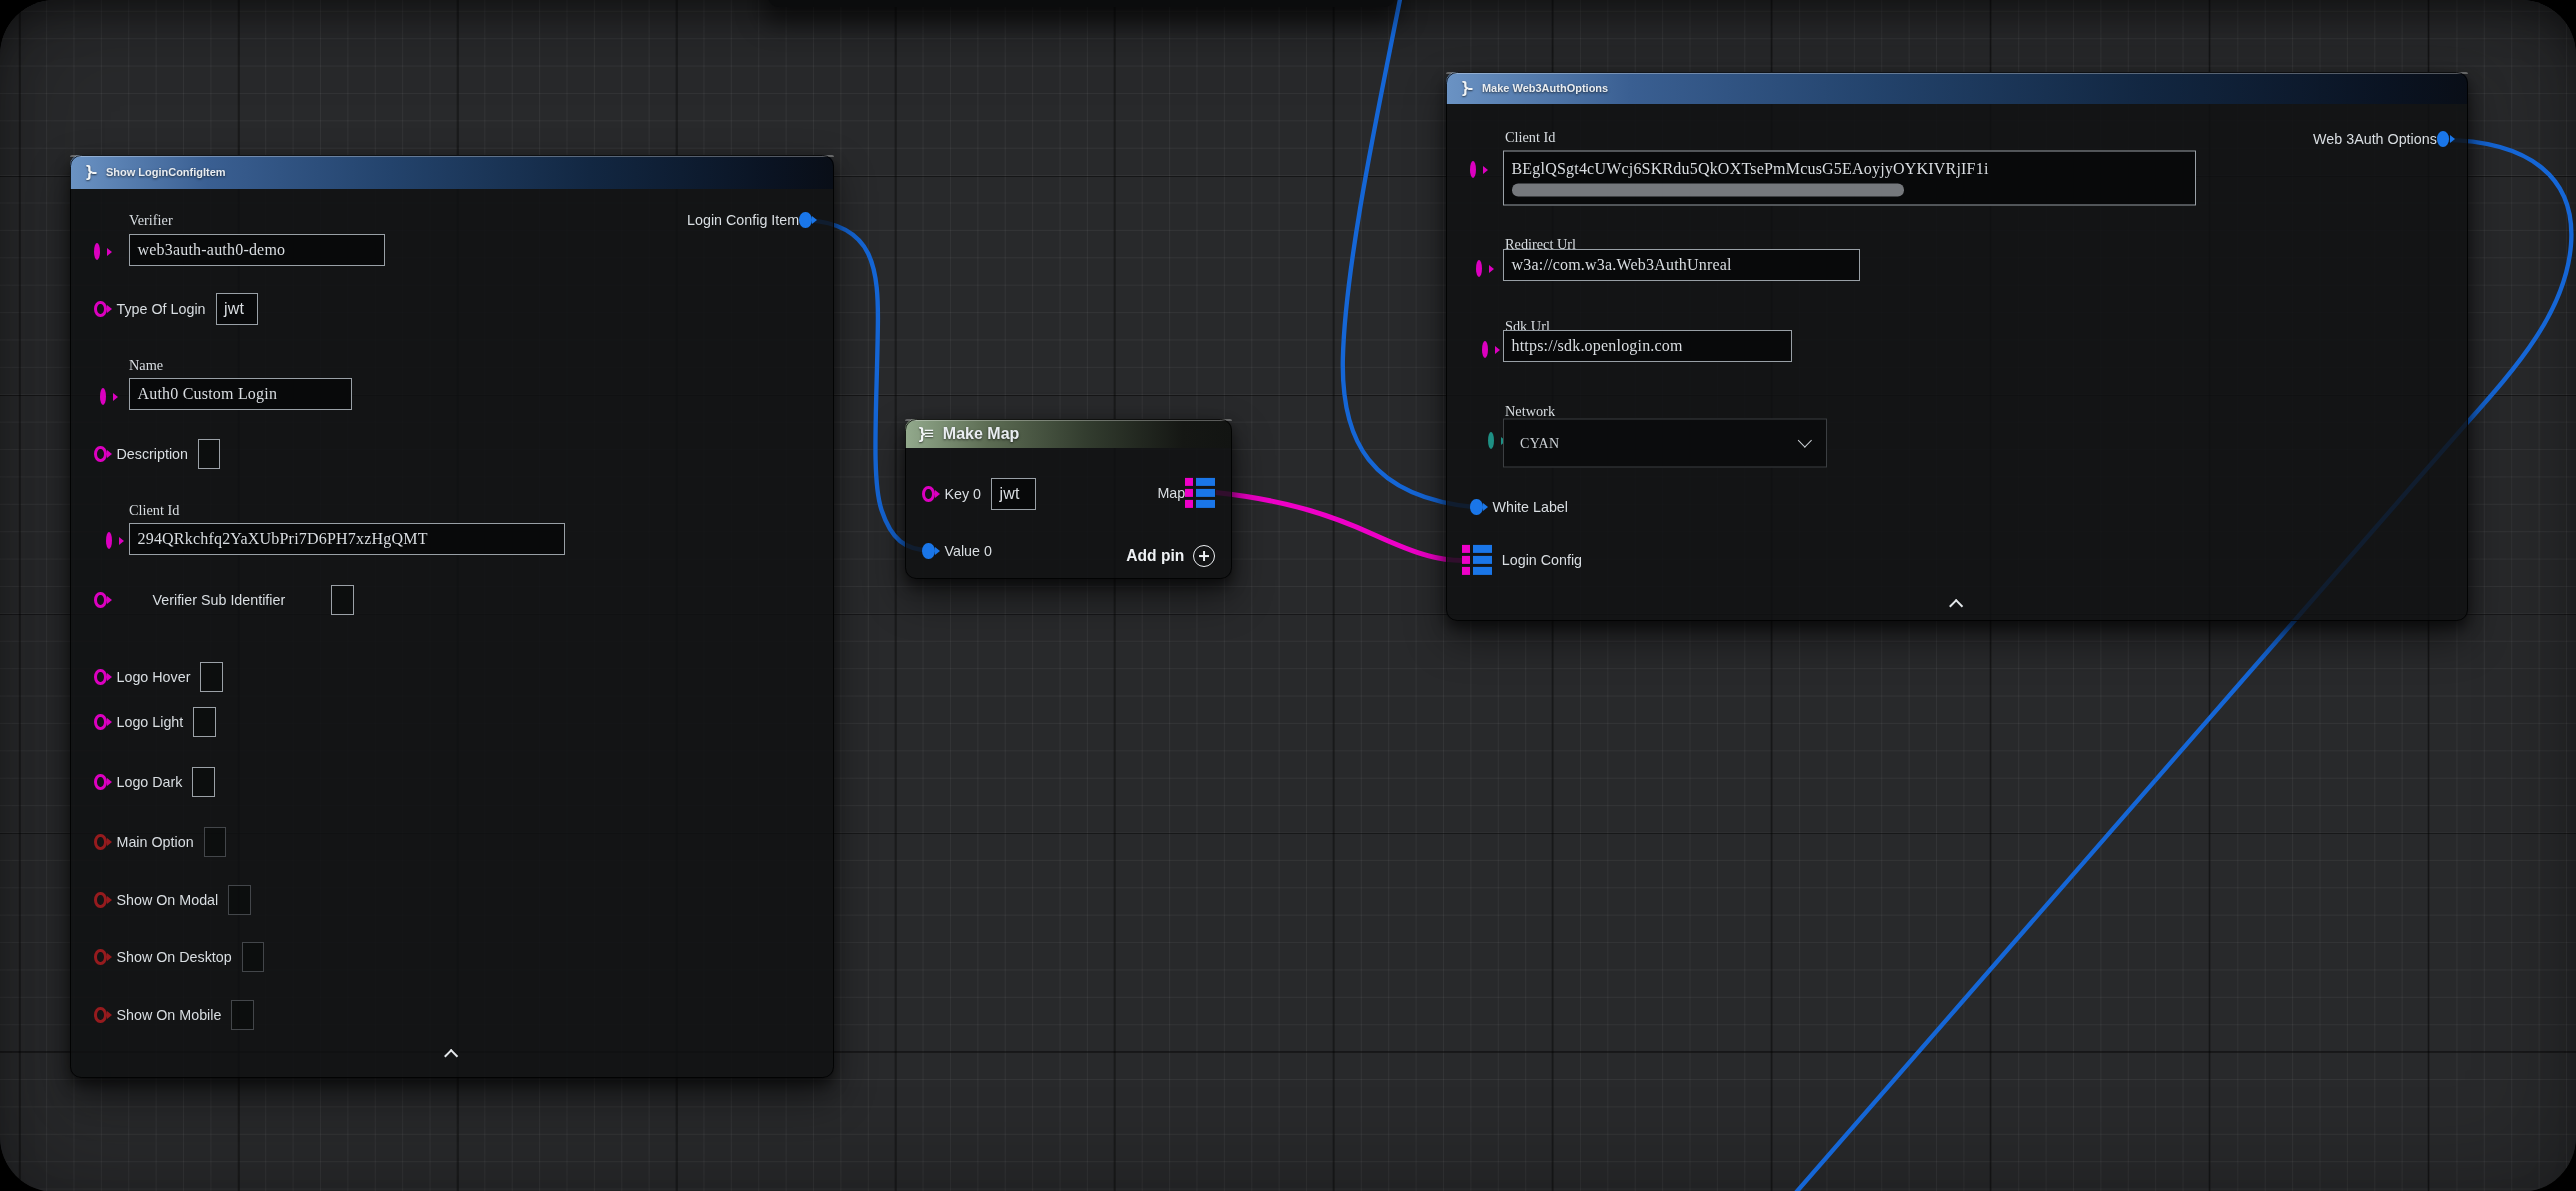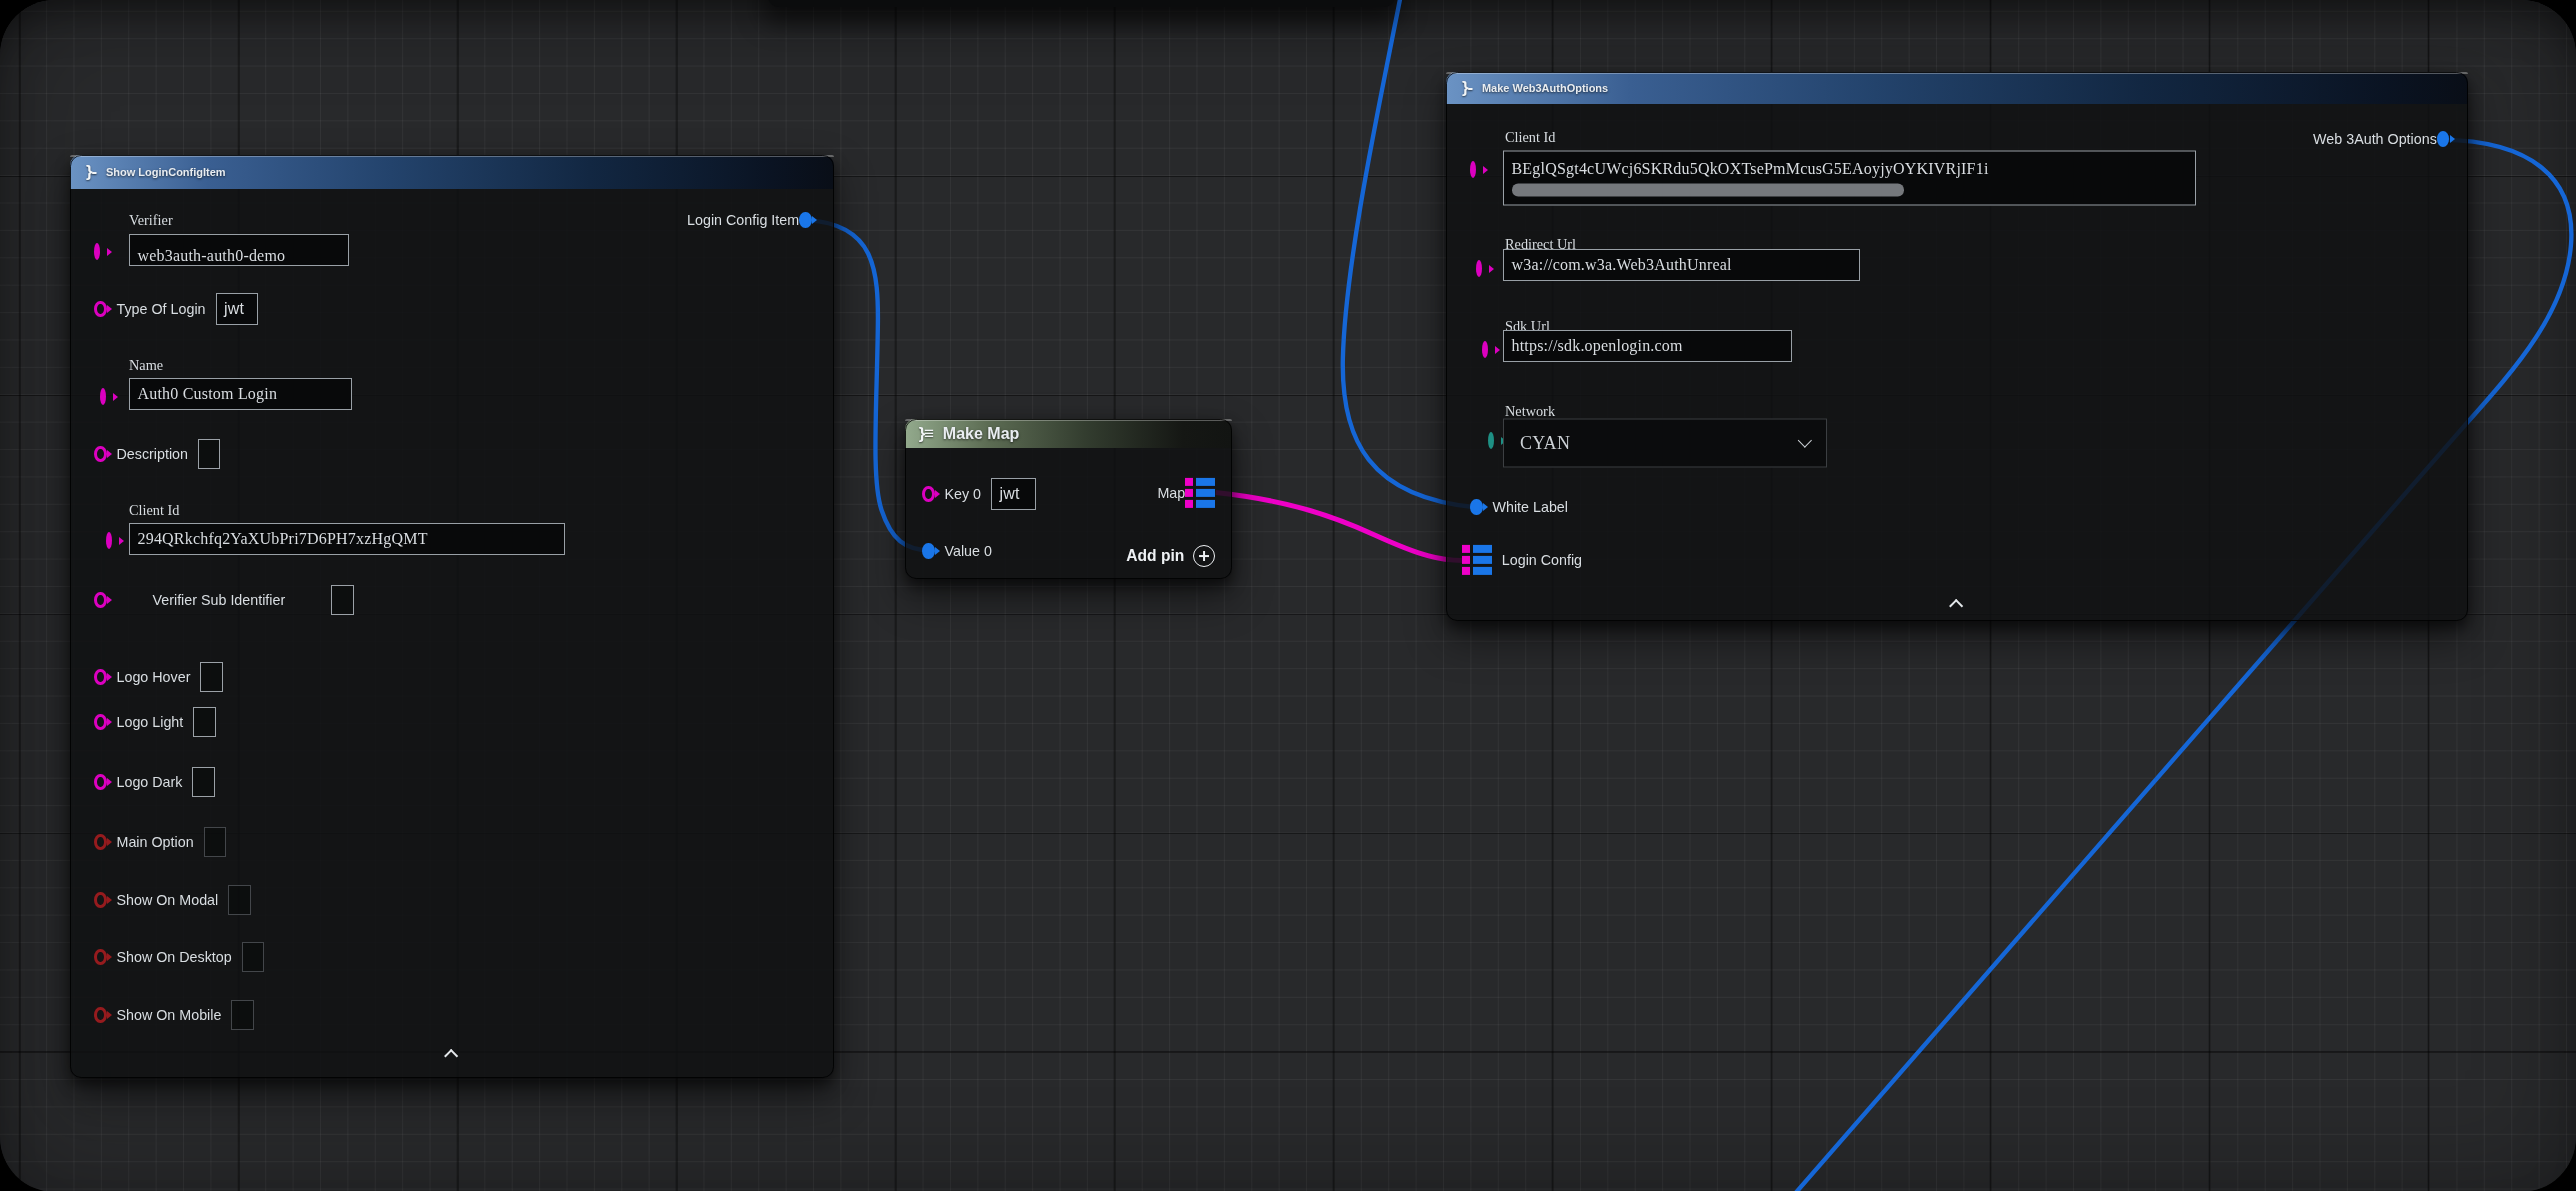--- a/index.html
+++ b/index.html
@@ -56,21 +56,21 @@
     color:#d9dde1;font-size:16px;letter-spacing:0.2px;display:flex;align-items:center;
     padding:0 7.5px;white-space:nowrap;overflow:hidden;}
   .field-big{box-sizing:border-box;height:55px;border:1.2px solid #99a0a6;background:#08090a;
     color:#d9dde1;font-size:16px;letter-spacing:0.2px;display:flex;flex-direction:column;
     justify-content:center;align-items:flex-start;gap:5.6px;padding:0 7.5px;white-space:nowrap;overflow:hidden;}
   .scrollpill{height:12.5px;width:58%;background:#75787c;border-radius:6.2px;flex:0 0 auto;}
   .vbox{width:22.4px;height:30px;box-sizing:border-box;border:1.2px solid #9ba1a7;background:rgba(8,9,10,0.55);flex:0 0 auto;}
   .vbox.dim{border-color:#43464a;}
   .dropdown{box-sizing:border-box;width:324px;height:49px;background:#0b0c0d;border:1.2px solid #3c3f42;
     display:flex;align-items:center;justify-content:space-between;padding:0 16px;
-    color:#ccd1d5;font-size:18px;letter-spacing:0.3px;}
+    color:#ccd1d5;font-size:14px;letter-spacing:0.3px;}
   .chev-d{width:8.7px;height:8.7px;border-right:1.9px solid #ccd1d5;border-bottom:1.9px solid #ccd1d5;
     transform:rotate(45deg);margin-top:-4.4px;}
   .collapse{position:absolute;left:50%;transform:translate(-50%,-50%);width:13.7px;height:10px;cursor:pointer;}
   .collapse::before{content:'';position:absolute;left:1.2px;top:2.5px;width:8px;height:8px;
     border-left:2.5px solid #e3e7ea;border-top:2.5px solid #e3e7ea;transform:rotate(45deg);}
   .addpin{display:flex;align-items:center;gap:8.7px;font-weight:700;color:#eef1f4;font-size:15.6px;white-space:nowrap;}
   .plus{width:20px;height:20px;border:1.9px solid #eef1f4;border-radius:50%;position:relative;flex:0 0 auto;}
   .plus::before{content:'';position:absolute;left:50%;top:50%;width:10px;height:1.9px;background:#eef1f4;transform:translate(-50%,-50%);}
   .plus::after{content:'';position:absolute;left:50%;top:50%;width:1.9px;height:10px;background:#eef1f4;transform:translate(-50%,-50%);}
 </style>
@@ -96,21 +96,21 @@
         <span class="node-title">Show LoginConfigItem</span>
       </div>
 
       <div class="row-r" style="top:65px;right:22.4px;">
         <span class="lbl">Login Config Item</span>
         <span class="pin filled" style="--c:var(--pin-object)"></span>
       </div>
 
       <span class="lbl abs" style="left:59px;top:65px;">Verifier</span>
       <span class="pin abs" style="left:24px;top:91px;--c:var(--pin-struct)"></span>
-      <div class="field abs" style="left:59px;top:95px;width:220px;align-items:flex-end;">
+      <div class="field abs" style="left:59px;top:95px;width:256px;">
           <span>web3auth-auth0-demo</span>
         </div>
 
       <div class="row" style="left:24px;top:154px;">
         <span class="pin" style="--c:var(--pin-struct)"></span>
         <span class="lbl">Type Of Login</span>
         <div class="field" style="width:42px;">
             <span>jwt</span>
           </div>
       </div>

